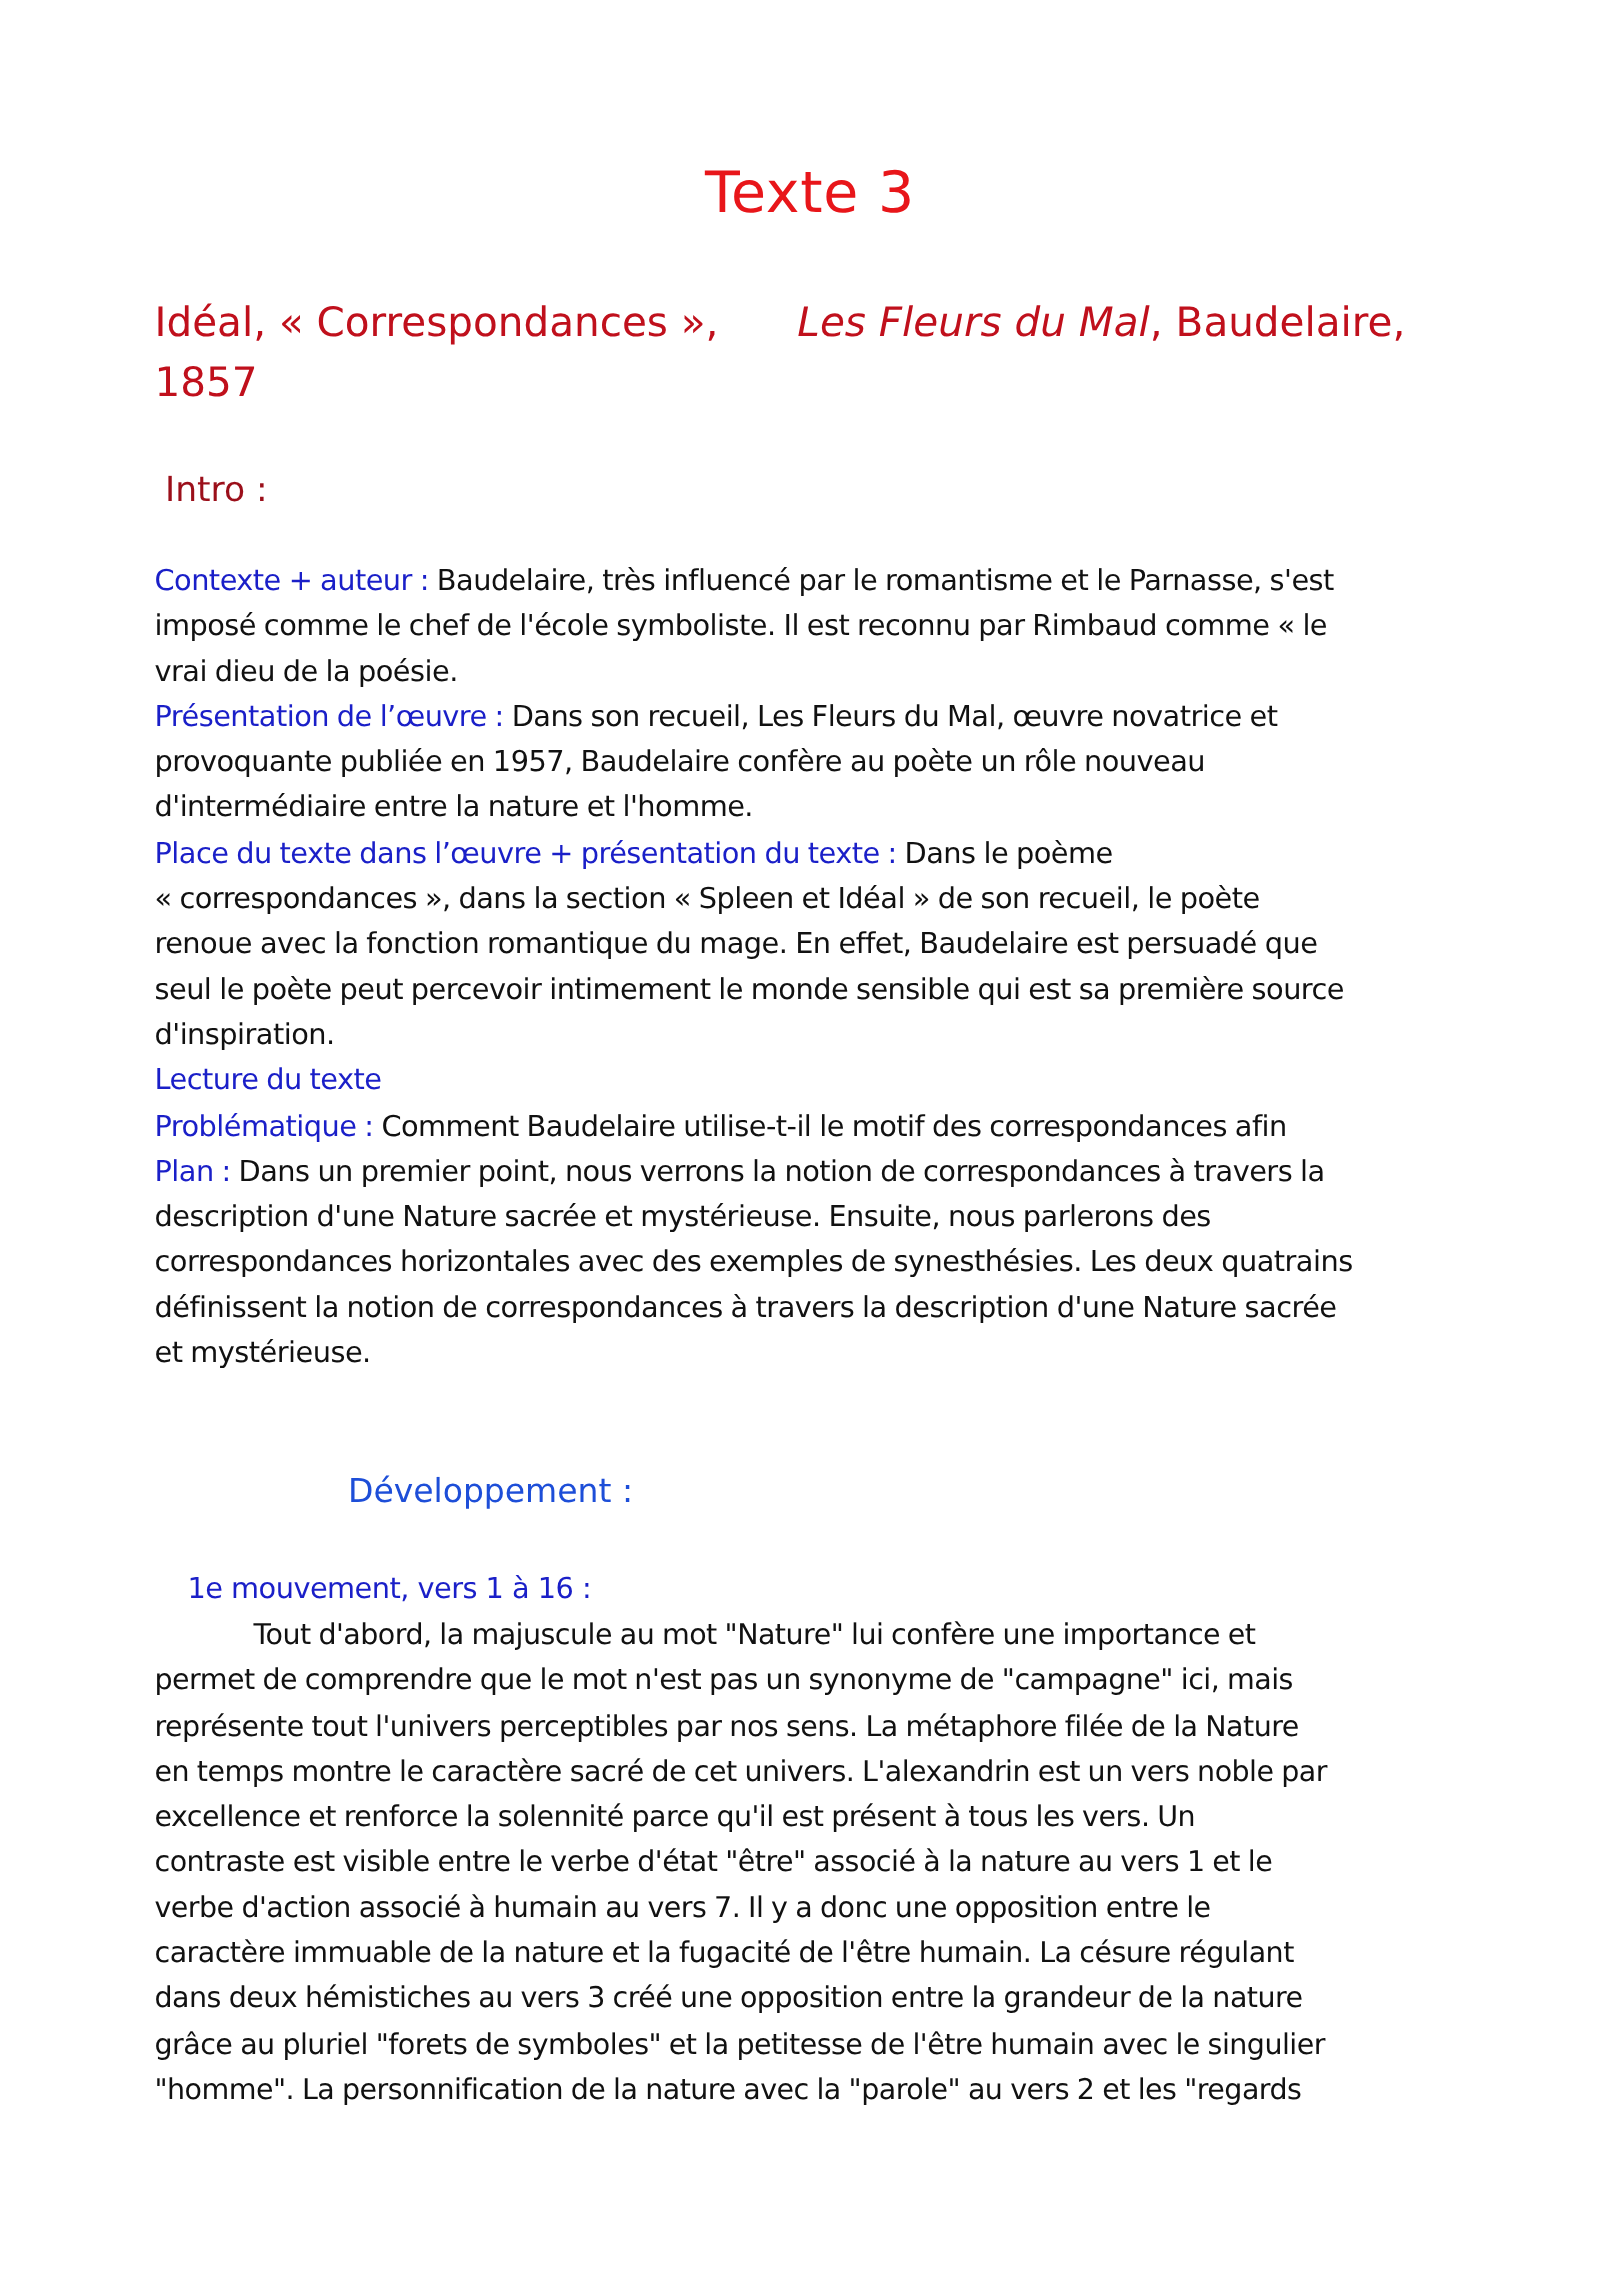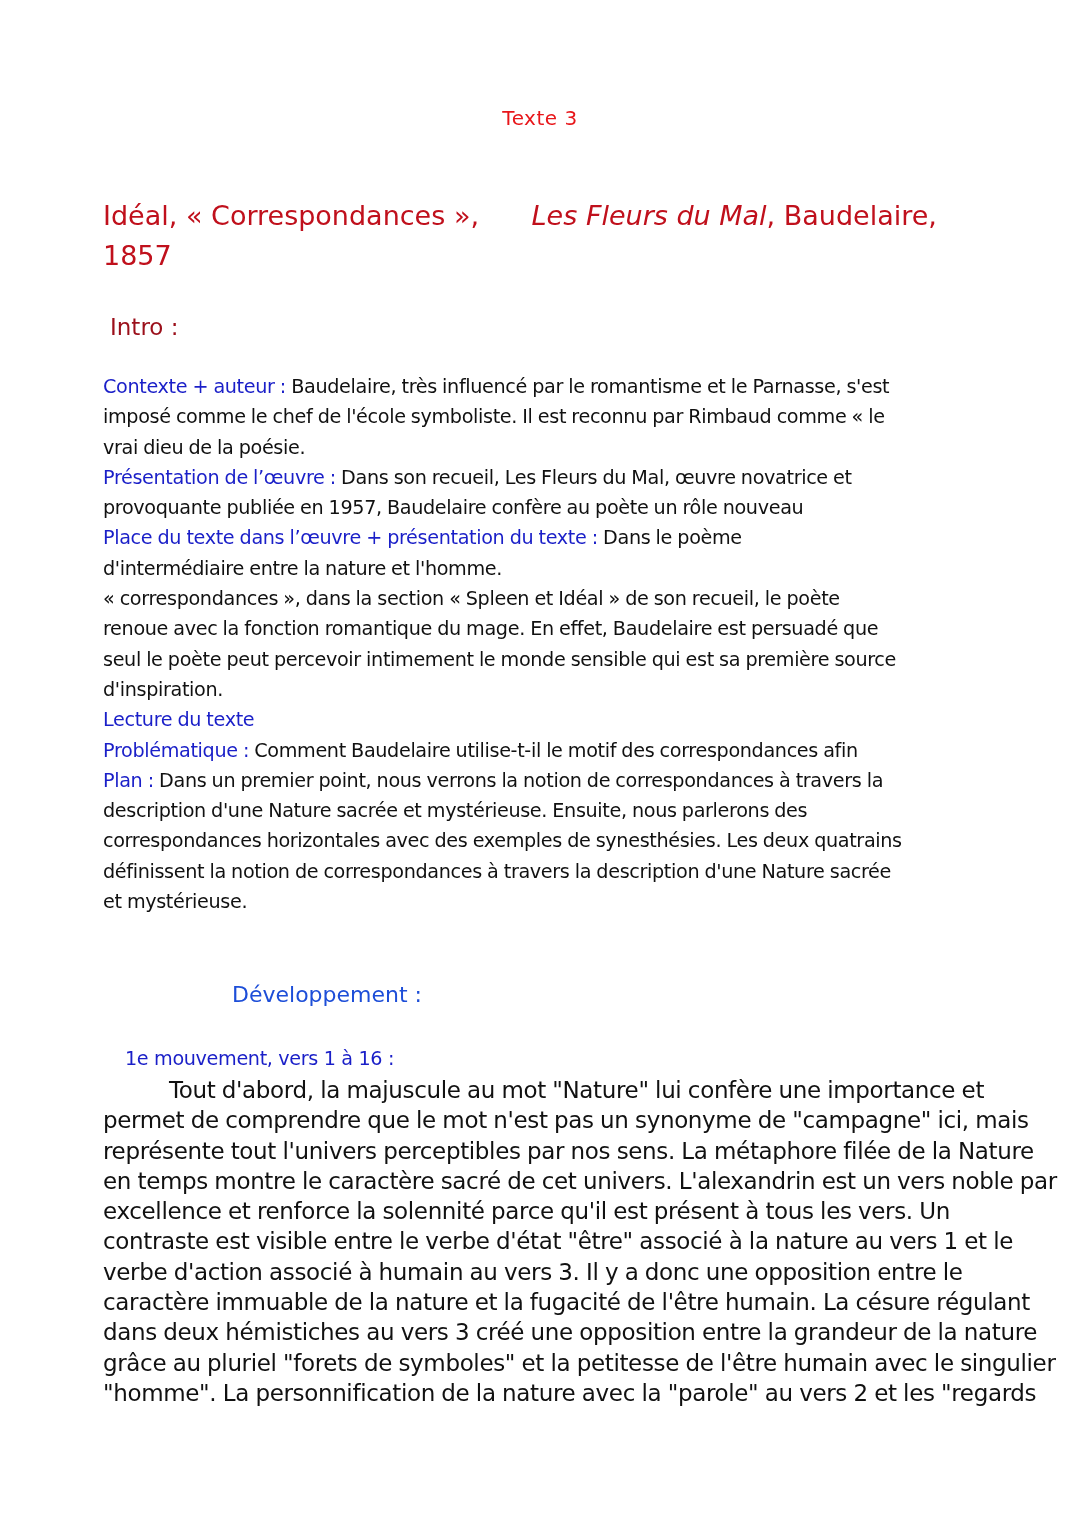--- a/index.html
+++ b/index.html
@@ -7,21 +7,21 @@
       width: 1080px;
       height: 1528px;
       overflow: hidden;
       position: relative;
       font-family: "DejaVu Sans", sans-serif;
       color: #111111;
     }
     .page { position: absolute; left: 0; top: 0; width: 1080px; height: 1528px; }
     .title {
       position: absolute; left: 0; width: 1080px; top: 106px;
-      text-align: center; font-size: 20px; color: #e8161a; letter-spacing: 0.5px;
+      text-align: center; font-size: 38px; color: #e8161a; letter-spacing: 0.5px;
     }
     .subtitle {
       position: absolute; left: 103px; top: 196px; width: 880px;
       font-size: 27px; line-height: 40px; color: #c0101c;
     }
     .subtitle i { font-style: italic; margin-left: 44px; }
     .intro-h {
       position: absolute; left: 110px; top: 314px;
       font-size: 23px; color: #9b0f1a;
     }
@@ -33,21 +33,21 @@
     .dev-h {
       position: absolute; left: 232px; top: 982px;
       font-size: 22px; color: #1d4ed8;
     }
     .mvt {
       position: absolute; left: 103px; top: 1044px; width: 880px;
       font-size: 19.2px; line-height: 30.3px; color: #1a1fc8; letter-spacing: -0.35px; margin-left: 22px;
     }
     .dev-body {
       position: absolute; left: 103px; top: 1075px; width: 880px;
-      font-size: 23px; line-height: 30.3px; letter-spacing: -0.35px; word-spacing: -0.5px;
+      font-size: 19px; line-height: 30.3px; letter-spacing: -0.35px; word-spacing: -0.5px;
     }
     .line { white-space: nowrap; display: block; }
     .indent { padding-left: 66px; }
   </style>
 </head>
 <body>
 
 <div class="page">
 
   <div class="title">Texte 3</div>
@@ -59,23 +59,23 @@
 
   <div class="intro-h">Intro :</div>
 
   <div class="body">
     <span class="line"><span class="lbl">Contexte + auteur : </span><span>Baudelaire, très influencé par le romantisme et le Parnasse, s'est</span></span>
     <span class="line">imposé comme le chef de l'école symboliste. Il est reconnu par Rimbaud comme «  le</span>
     <span class="line">vrai dieu de la poésie.</span>
 
     <span class="line"><span class="lbl">Présentation de l’œuvre : </span><span>Dans son recueil, Les Fleurs du Mal, œuvre novatrice et</span></span>
     <span class="line">provoquante publiée en 1957, Baudelaire confère au poète un rôle nouveau</span>
+    <span class="line">d'intermédiaire entre la nature et l'homme.</span>
+
     <span class="line"><span class="lbl">Place du texte dans l’œuvre + présentation du texte : </span><span>Dans le poème</span></span>
-
-    <span class="line">d'intermédiaire entre la nature et l'homme.</span>
     <span class="line">« correspondances », dans la section «  Spleen et Idéal » de son recueil, le poète</span>
     <span class="line">renoue avec la fonction romantique du mage. En effet, Baudelaire est persuadé que</span>
     <span class="line">seul le poète peut percevoir intimement le monde sensible qui est sa première source</span>
     <span class="line">d'inspiration.</span>
 
     <span class="line lbl">Lecture du texte</span>
 
     <span class="line"><span class="lbl">Problématique : </span><span>Comment Baudelaire utilise-t-il le motif des correspondances afin</span></span>
 
     <span class="line"><span class="lbl">Plan : </span><span>Dans un premier point, nous verrons la notion de correspondances à travers la</span></span>
@@ -89,20 +89,20 @@
 
   <div class="mvt">1e mouvement, vers 1 à 16 :</div>
 
   <div class="dev-body">
     <span class="line indent">Tout d'abord, la majuscule au mot "Nature" lui confère une importance et</span>
     <span class="line">permet de comprendre que le mot n'est pas un synonyme de "campagne" ici, mais</span>
     <span class="line">représente tout l'univers perceptibles par nos sens. La métaphore filée de la Nature</span>
     <span class="line">en temps montre le caractère sacré de cet univers. L'alexandrin est un vers noble par</span>
     <span class="line">excellence et renforce la solennité parce qu'il est présent à tous les vers. Un</span>
     <span class="line">contraste est visible entre le verbe d'état "être" associé à la nature au vers 1 et le</span>
-    <span class="line">verbe d'action associé à humain au vers 3. Il y a donc une opposition entre le</span>
+    <span class="line">verbe d'action associé à humain au vers 7. Il y a donc une opposition entre le</span>
     <span class="line">caractère immuable de la nature et la fugacité de l'être humain. La césure régulant</span>
     <span class="line">dans deux hémistiches au vers 3 créé une opposition entre la grandeur de la nature</span>
     <span class="line">grâce au pluriel "forets de symboles" et la petitesse de l'être humain avec le singulier</span>
     <span class="line">"homme". La personnification de la nature avec la "parole" au vers 2 et les "regards</span>
   </div>
 
 </div>
 
 </body></html>

